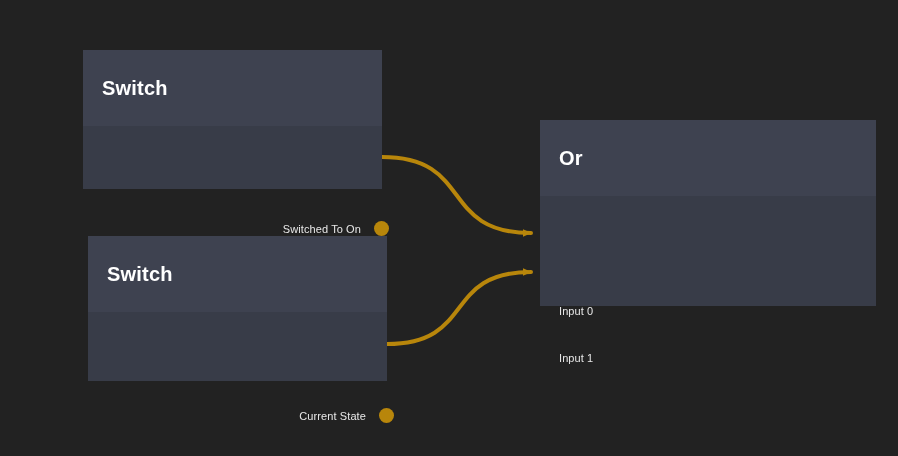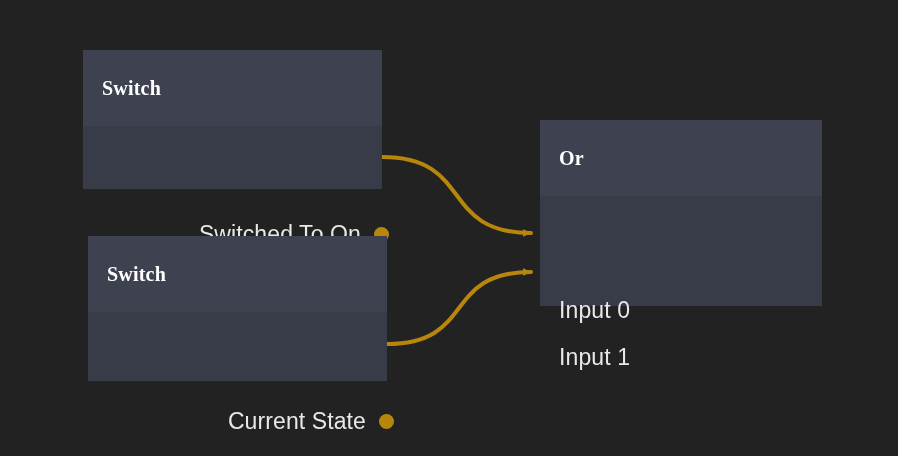--- a/index.html
+++ b/index.html
@@ -32,21 +32,20 @@
     position: absolute;
     box-sizing: border-box;
     background: #383c48;
     z-index: 2;
   }
   .node-header {
     box-sizing: border-box;
     background: #3e4250;
     display: flex;
     align-items: center;
-    font-family: Liberation Serif, serif;
   }
   .node-title {
     color: #ffffff;
     font-size: 20px;
     font-weight: bold;
     letter-spacing: 0.2px;
     padding-left: 19px;
     white-space: nowrap;
   }
   .node-body {
@@ -58,39 +57,40 @@
   .port-row-out {
     position: absolute;
     right: 0;
     display: flex;
     align-items: center;
     justify-content: flex-end;
     white-space: nowrap;
   }
   .port-label {
     color: #e8e8e8;
-    font-size: 23px;
+    font-size: 11px;
     letter-spacing: 0.1px;
   }
   .port-dot {
     width: 15px;
     height: 15px;
     border-radius: 50%;
     background: #b8860b;
     margin-left: 13px;
     margin-right: -7px;
     flex: 0 0 auto;
   }
   
   .port-row-in {
     position: absolute;
     left: 0;
     display: flex;
     align-items: center;
     white-space: nowrap;
+    margin-top: 8px;
   }
   .port-row-in .port-label {
     padding-left: 19px;
   }
 </style>
 </head>
 <body>
 
 <div id="canvas" style="width: 898px; height: 456px; background: rgb(34, 34, 34);">
 
@@ -121,21 +121,21 @@
       <span class="node-title">Switch</span>
     </div>
     <div class="node-body" style="height: 69px; padding-left: 9px;">
       <div class="port-row-out" id="s2-out-0" style="top: 96px;">
         <span class="port-label">Current State</span>
         <span class="port-dot"></span>
       </div>
     </div>
   </div>
 
-  <div class="node" id="node-or-1" style="left: 540px; top: 120px; width: 282px; height: 186px; background: rgb(56, 60, 72);">
+  <div class="node" id="node-or-1" style="left: 540px; top: 120px; width: 336px; height: 186px; background: rgb(56, 60, 72);">
     <div class="node-header" style="height: 76px; background: rgb(62, 66, 80);">
       <span class="node-title">Or</span>
     </div>
     <div class="node-body" style="height: 110px;">
       <div class="port-row-in" id="or-in-0" style="top: 101px;">
         <span class="port-label">Input 0</span>
       </div>
       <div class="port-row-in" id="or-in-1" style="top: 148px;">
         <span class="port-label">Input 1</span>
       </div>

